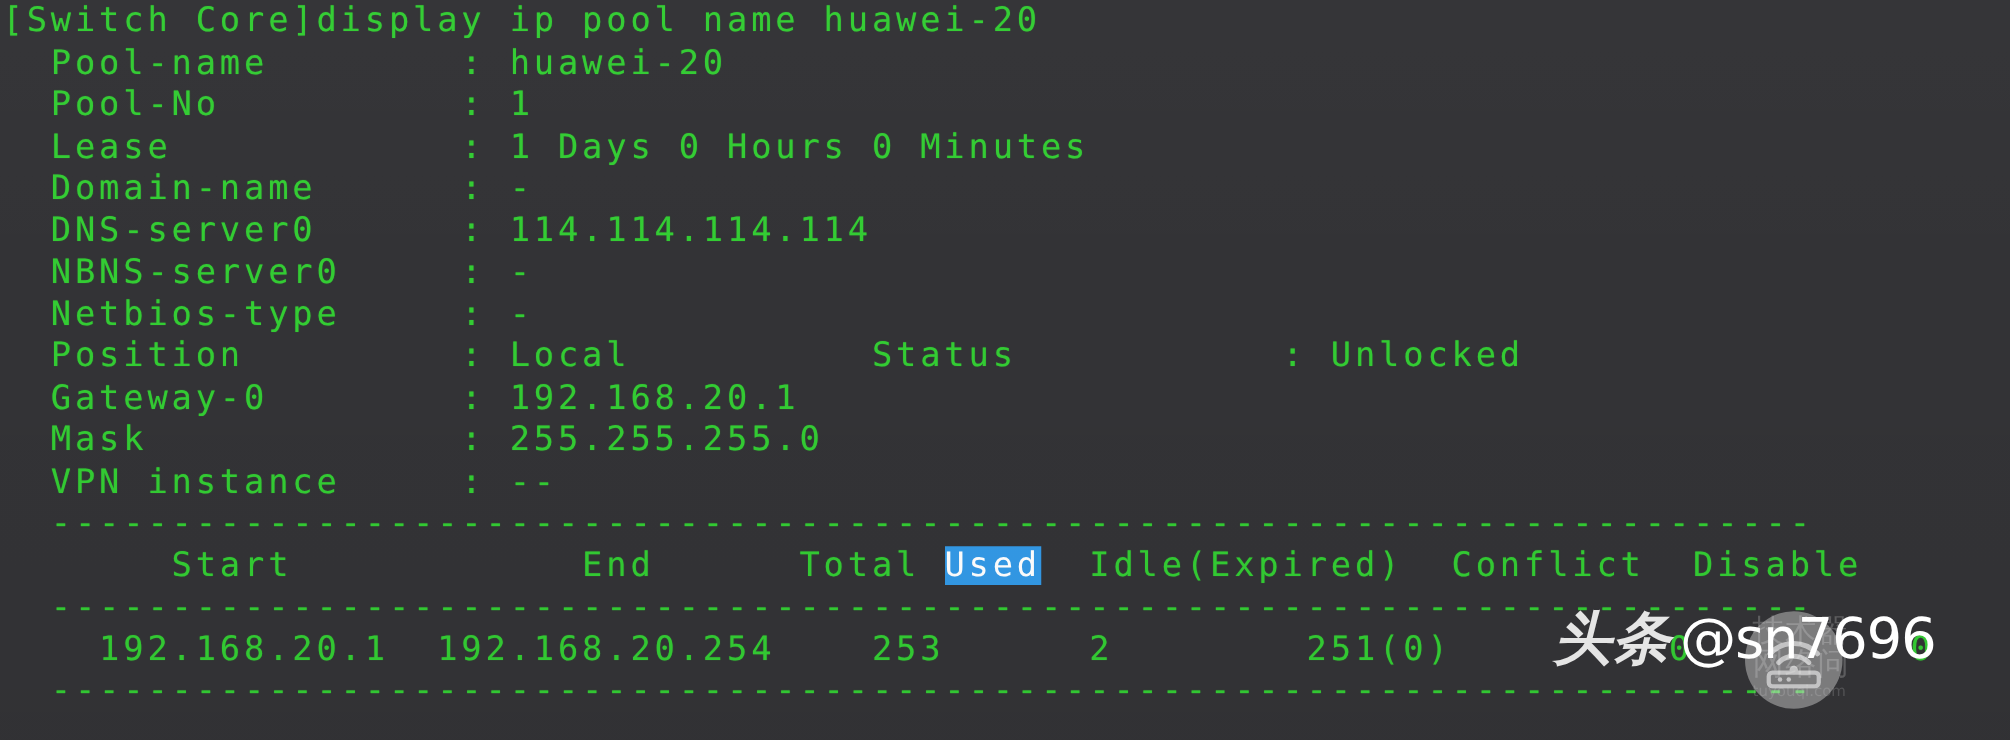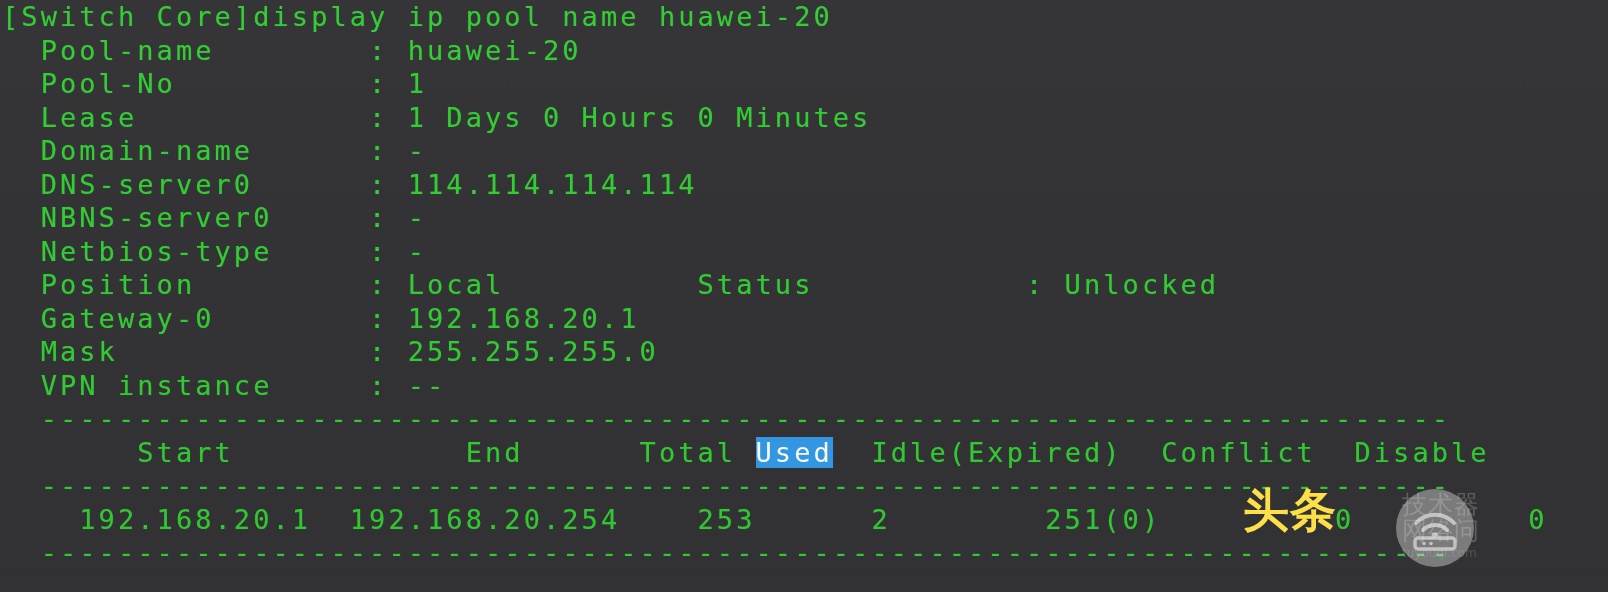--- a/index.html
+++ b/index.html
@@ -45,22 +45,22 @@
   
   #watermark{
     position:absolute;
     left:1243px;top:487px;
     z-index:8;
     display:flex;align-items:center;
     pointer-events:none;
   }
   .wm-cn{
     font-family:"DejaVu Sans","Liberation Sans",sans-serif;
-    font-size:46px;font-weight:bold;color:#fde047;
-    line-height:1;letter-spacing:1px;
+    font-size:46px;font-weight:bold;color:#e5e5e5;
+    line-height:1;letter-spacing:1px;font-style:italic;
     -webkit-text-stroke:0px;
   }
   .wm-at{
     font-family:"DejaVu Sans","Liberation Sans",sans-serif;
     font-size:45px;font-weight:500;color:#ffffff;
     line-height:1;margin-left:7px;letter-spacing:-1px;
   }
   #wm-logo{
     position:absolute;
     left:1396px;top:489px;
@@ -134,15 +134,16 @@
       <path d="M13 25 A17 17 0 0 1 37 25" stroke="#ffffff" stroke-width="4" fill="none" stroke-linecap="round"></path>
       <circle cx="25" cy="31" r="3.4" fill="#ffffff"></circle>
       <rect x="5" y="33" width="40" height="11" rx="3" stroke="#ffffff" stroke-width="3.4" fill="none"></rect>
       <circle cx="14" cy="38.5" r="1.8" fill="#ffffff"></circle>
       <circle cx="21" cy="38.5" r="1.8" fill="#ffffff"></circle>
     </svg>
   </div>
 
   <div id="watermark">
     <span class="wm-cn">头条</span>
+    <span class="wm-at">@sn7696</span>
   </div>
 
 </div>
 
 </body></html>

